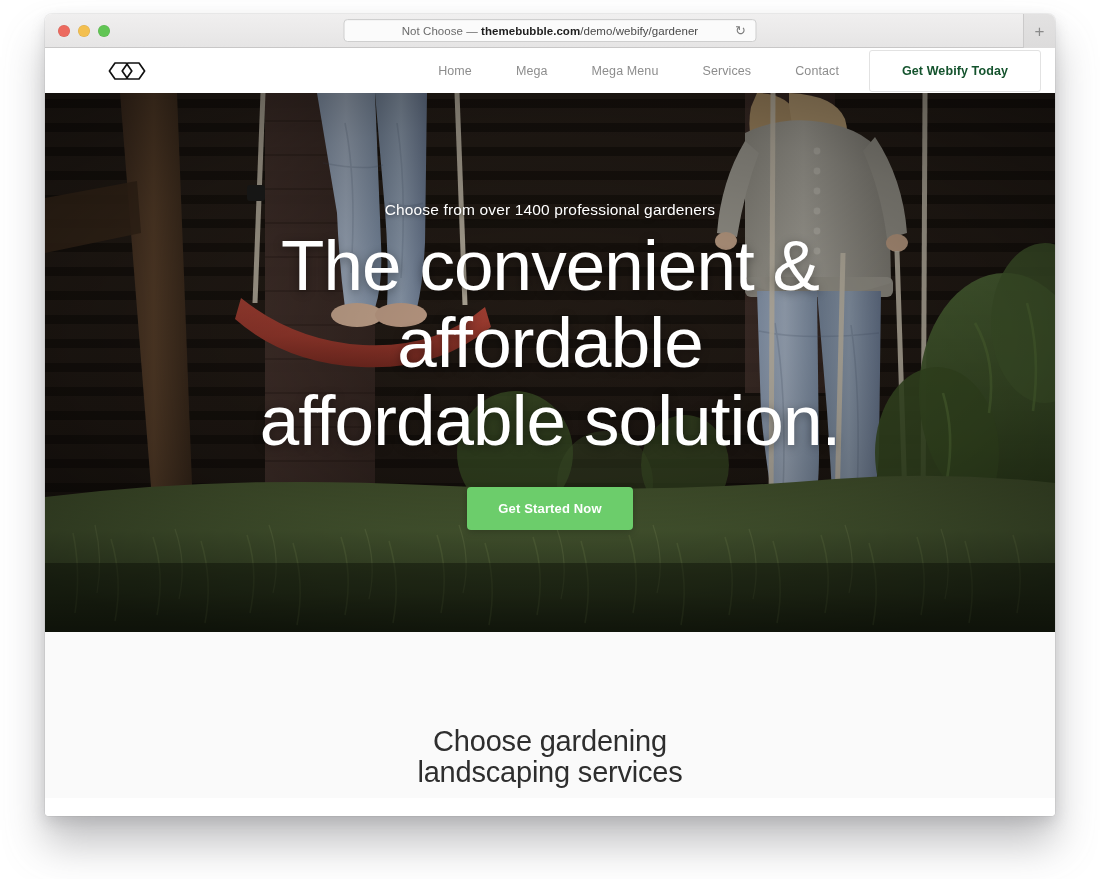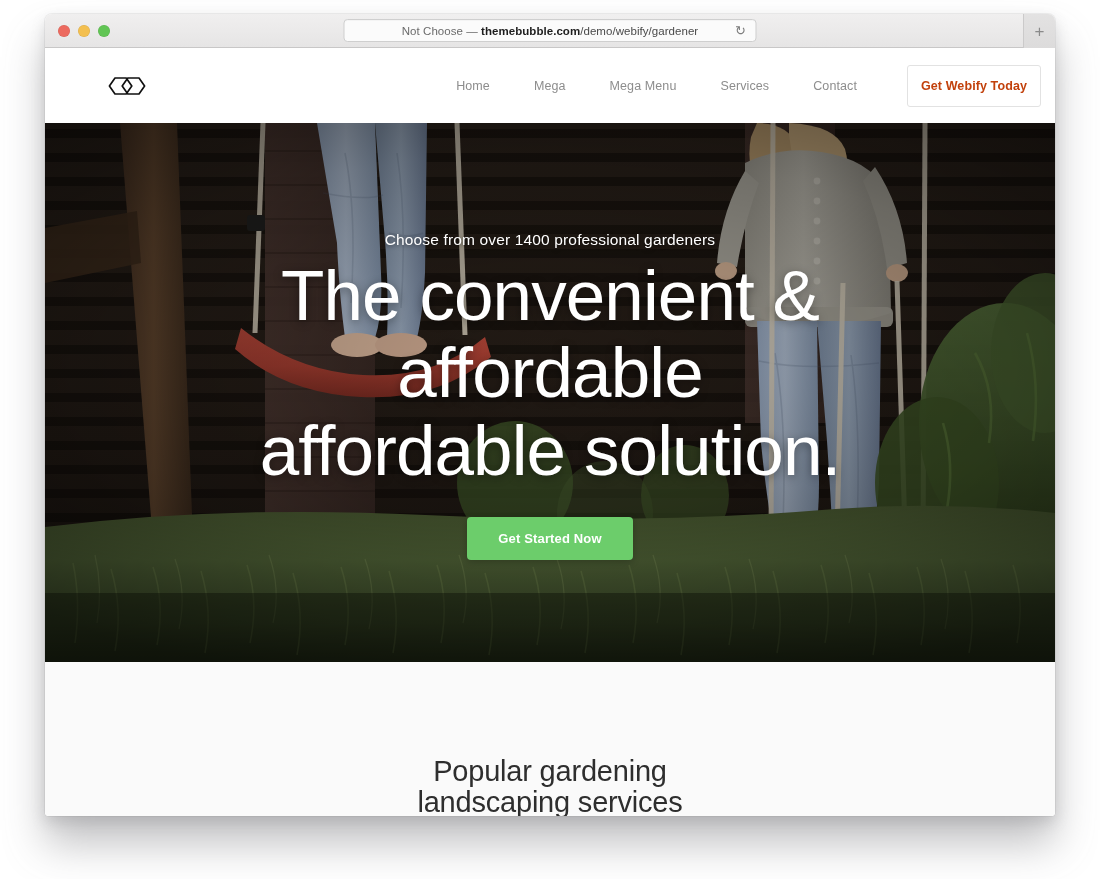--- a/index.html
+++ b/index.html
@@ -120,21 +120,21 @@
   
   .viewport {
     flex: 1 1 auto;
     background: #ffffff;
     overflow: hidden;
     position: relative;
   }
 
   
   .site-header {
-    height: 75px;
+    height: 45px;
     background: #ffffff;
     display: flex;
     align-items: center;
     padding: 0 14px 0 58px;
     position: relative;
     z-index: 5;
   }
 
   .logo { width: 48px; height: 34px; display: block; flex: 0 0 auto; }
 
@@ -146,28 +146,28 @@
   }
   .nav-link {
     font-size: 12.5px;
     color: #8d8d8d;
     text-decoration: none;
     padding: 6px 22px;
     white-space: nowrap;
     letter-spacing: 0.1px;
   }
   .nav-cta {
-    margin-left: 28px;
+    margin-left: 8px;
     font-size: 12.5px;
     font-weight: 700;
-    color: #c2410c;
+    color: #14532d;
     background: #ffffff;
     border: 1px solid #e2e2e2;
     border-radius: 3px;
-    padding: 13px 13px;
+    padding: 13px 32px;
     white-space: nowrap;
     letter-spacing: 0.1px;
     cursor: pointer;
     font-family: "Liberation Sans", sans-serif;
   }
 
   
   .hero {
     position: relative;
     height: 539px;
@@ -509,19 +509,19 @@
         <h1 class="hero-title">
           <span>The convenient &amp; affordable</span><br>
           <span>affordable solution.</span>
         </h1>
         <button class="hero-btn">Get Started Now</button>
       </div>
     </section>
 
     <section class="services">
       <h2 class="services-title">
-        <span>Popular gardening</span><br>
+        <span>Choose gardening</span><br>
         <span>landscaping services</span>
       </h2>
     </section>
 
   </div>
 </div>
 
 </body></html>

